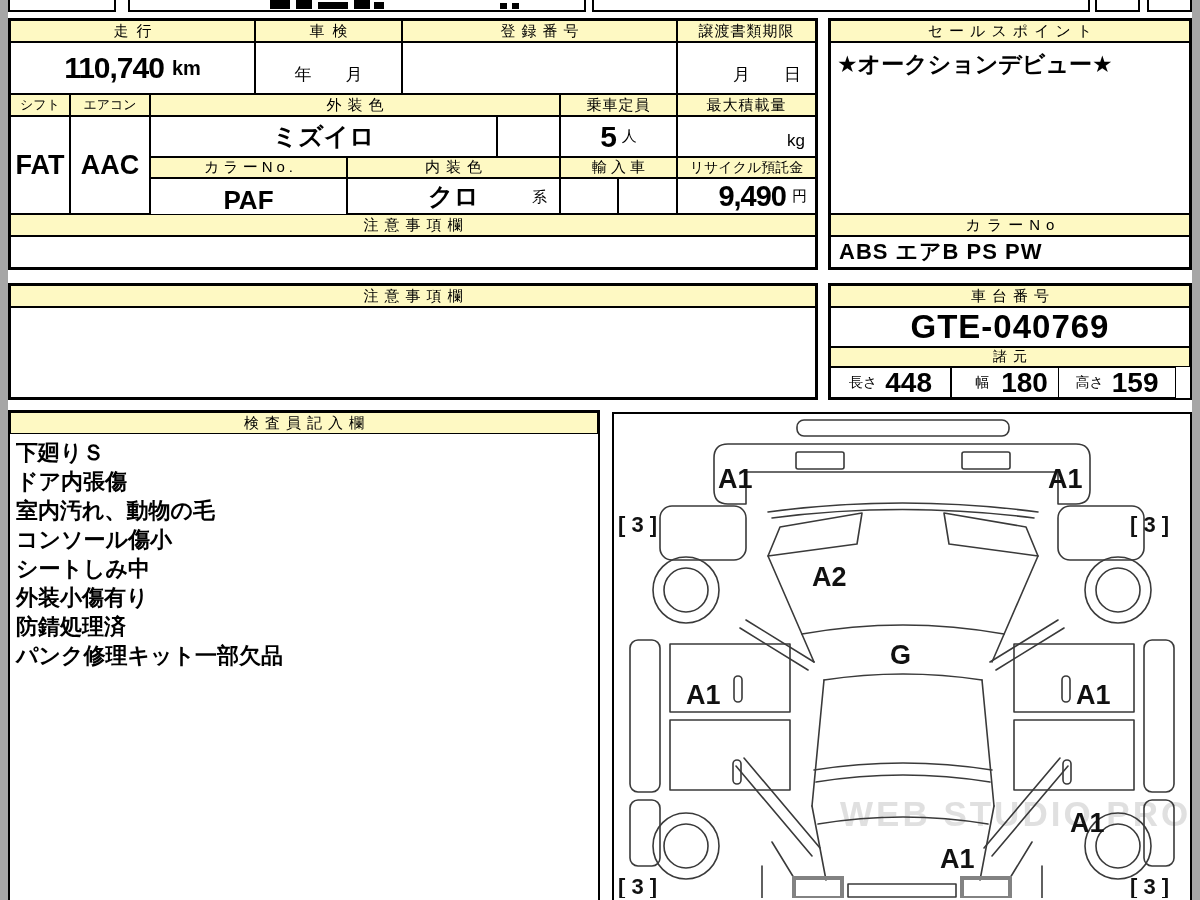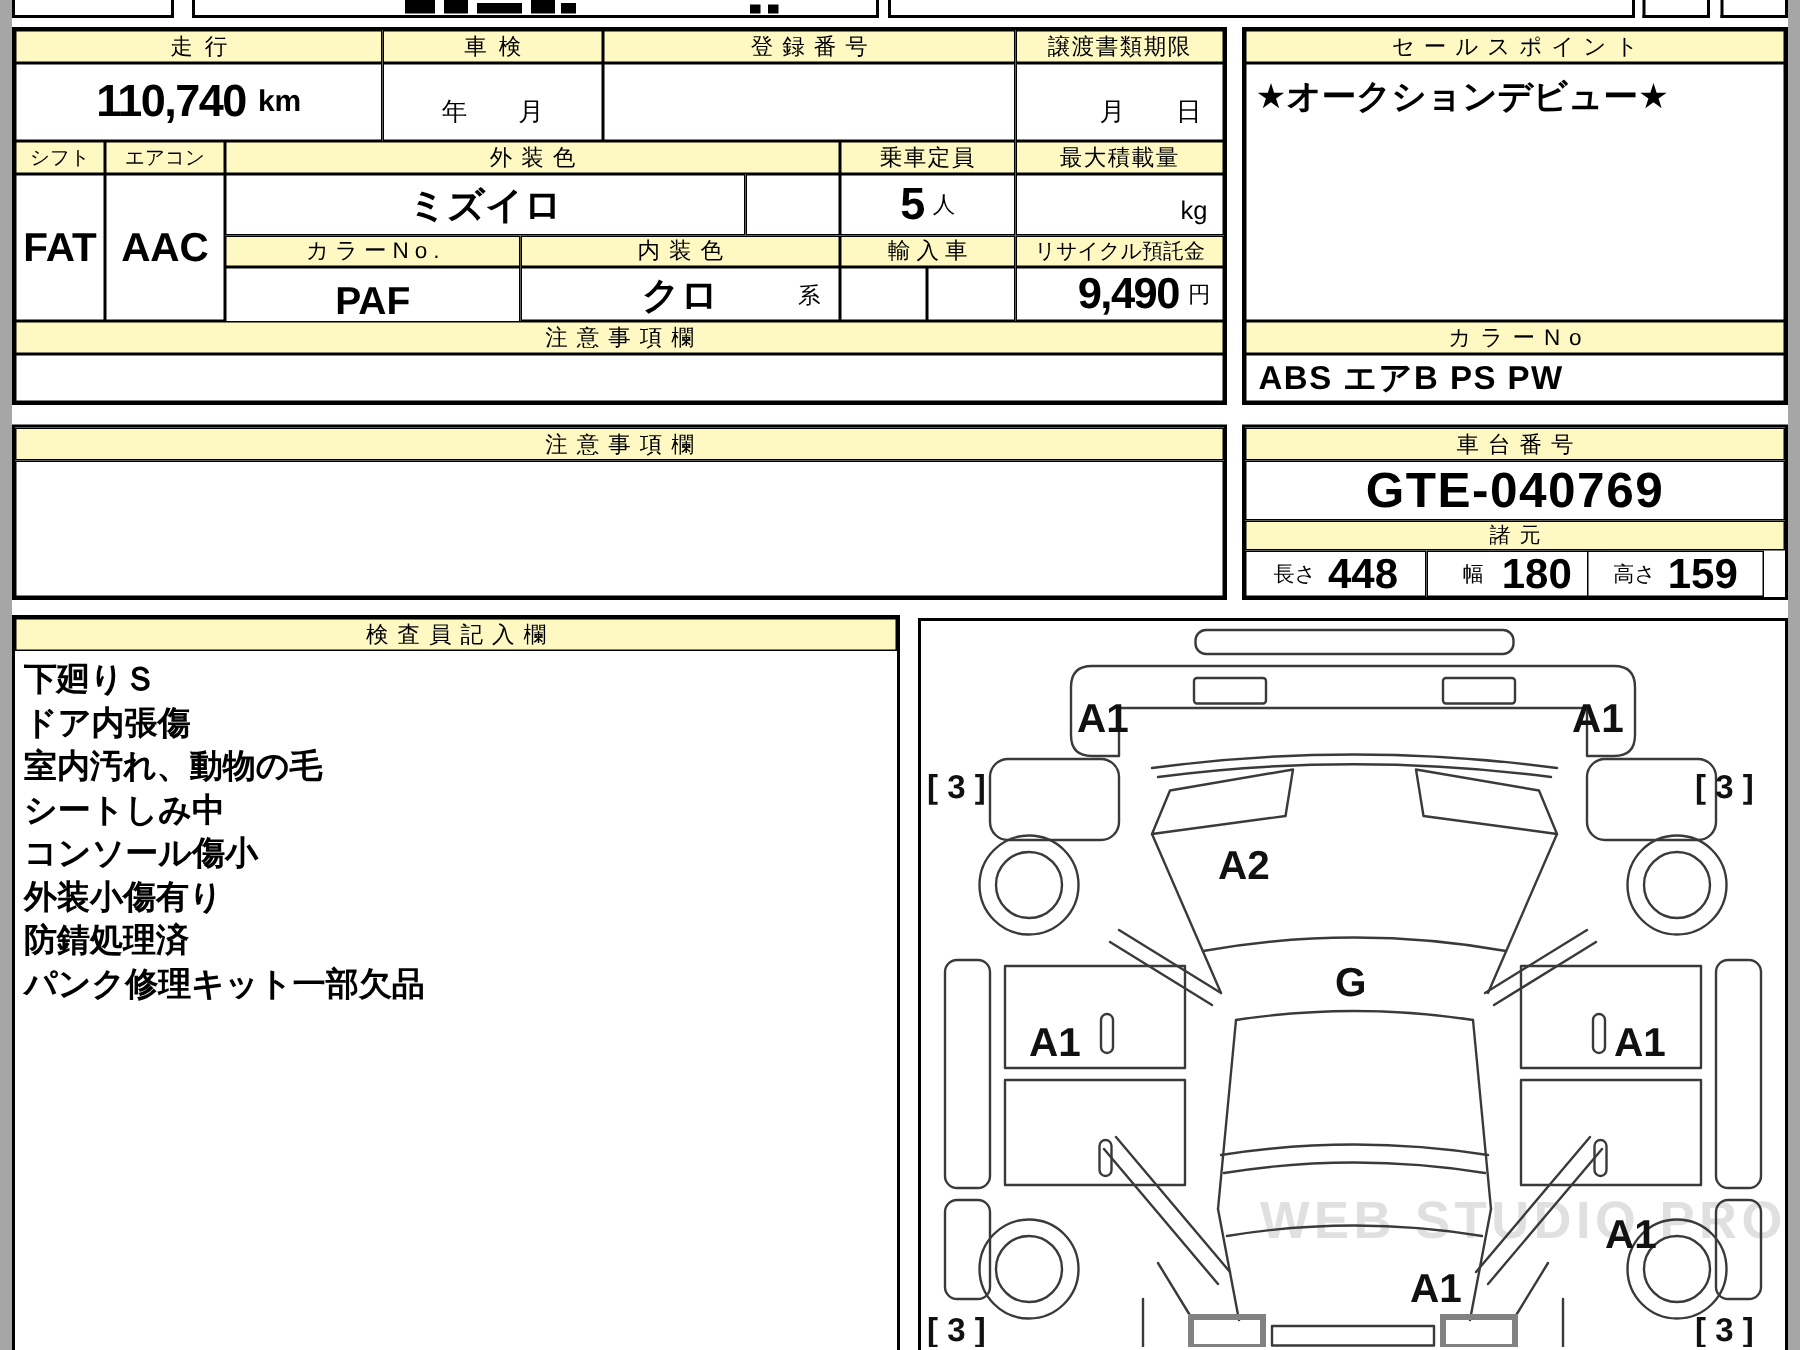--- a/index.html
+++ b/index.html
@@ -144,22 +144,22 @@
       <span style="font-weight:700;font-size:28px;">159</span>
     </div>
   </div>
 
   <div class="tbl" style="left:8px;top:410px;width:592px;height:490px;border-bottom:none;">
     <div class="cell hdr sp6" style="left:0;top:0;width:588px;height:22px;">検査員記入欄</div>
     <div style="position:absolute;left:0;top:24px;width:588px;height:462px;padding:2px 6px;box-sizing:border-box;">
         <div class="insp-line">下廻りＳ</div>
         <div class="insp-line">ドア内張傷</div>
         <div class="insp-line">室内汚れ、動物の毛</div>
+        <div class="insp-line">コンソール傷小</div>
         <div class="insp-line">シートしみ中</div>
-        <div class="insp-line">コンソール傷小</div>
         <div class="insp-line">外装小傷有り</div>
         <div class="insp-line">防錆処理済</div>
         <div class="insp-line">パンク修理キット一部欠品</div>
       </div>
   </div>
 
   <div class="tbl" style="left:612px;top:412px;width:580px;height:488px;border-bottom:none;">
     <div id="watermark">WEB STUDIO PRO</div>
     <svg id="cardiag" width="576" height="484" viewBox="0 0 576 484">
       <g fill="none" stroke="#3a3a3a" stroke-width="1.6" stroke-linejoin="round" stroke-linecap="round">

